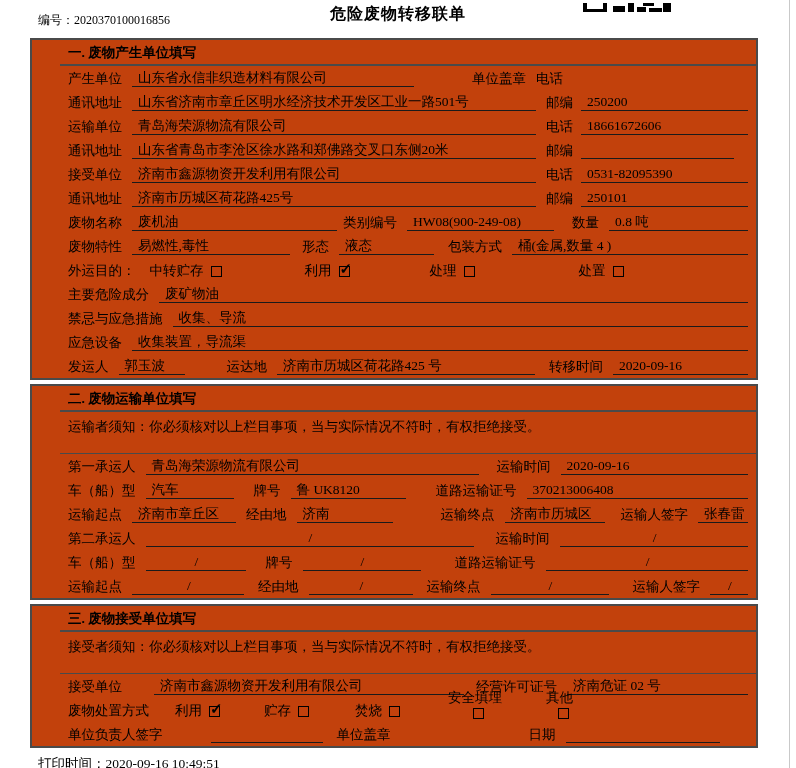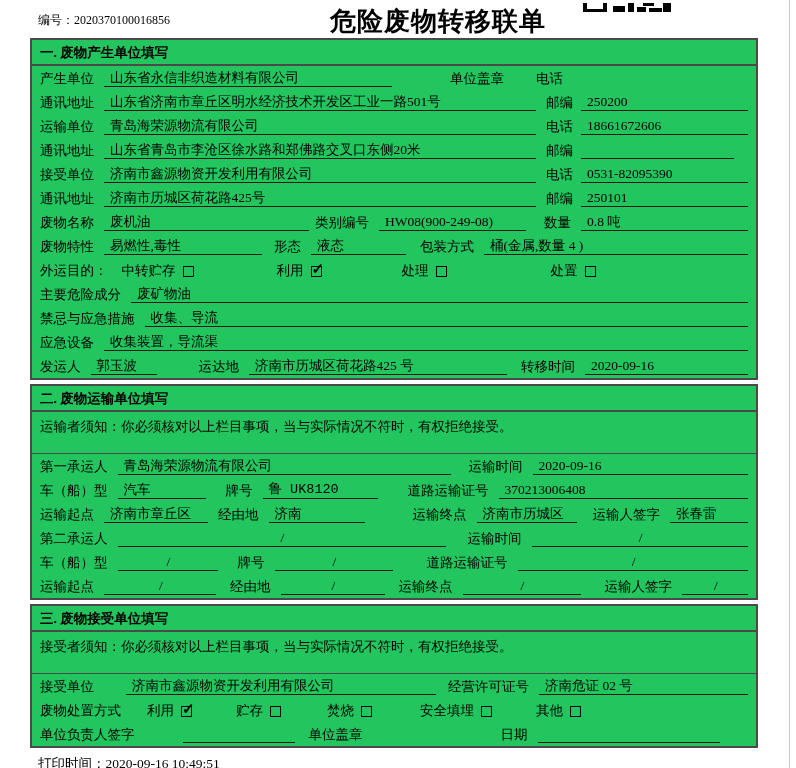--- a/index.html
+++ b/index.html
@@ -1,24 +1,24 @@
 <!DOCTYPE html>
 <html><head>
 <meta charset="utf-8">
 <style>
   * { margin:0; padding:0; box-sizing:border-box; }
   html,body { width:796px; height:768px; background:#fff; overflow:hidden; }
   body { font-family:"Liberation Serif","DejaVu Serif",serif; color:#000; font-size:13.5px; position:relative; }
   .page-edge { position:absolute; top:0; right:6px; width:1px; height:768px; background:#c9c9c9; }
   .hdr { position:relative; height:38px; }
   .serial { position:absolute; left:38px; top:12px; font-size:12px; white-space:nowrap; }
-  .title { position:absolute; left:330px; top:4px; font-size:26px; font-weight:bold; letter-spacing:1px; white-space:nowrap; }
+  .title { position:absolute; left:330px; top:4px; font-size:16px; font-weight:bold; letter-spacing:1px; white-space:nowrap; }
   .qr { position:absolute; left:583px; top:0; }
   .doc { margin-left:30px; width:728px; }
-  .box { border:2px solid #4a4a4a; background:#22c55e; }
+  .box { border:2px solid #4a4a4a; background:#c2410c;padding-left:28px; }
   .box + .box { margin-top:4px; }
   .sec-h { height:26px; line-height:25px; font-weight:bold; padding-left:8px; border-bottom:2px solid #4a4a4a; font-size:13.5px; }
   .notice { height:42px; line-height:30px; padding-left:8px; border-bottom:1px solid #4a4a4a; }
   .row { display:flex; align-items:flex-end; height:24px; padding:0 8px 3px 8px; }
   .lbl { white-space:nowrap; margin-right:10px; line-height:17px; }
   .u { border-bottom:1px solid #1a1a1a; padding:0 4px 0 6px; line-height:17px; white-space:nowrap; overflow:hidden; }
   .fill { flex:1; }
   .ctr { text-align:center; }
   .rcol { margin-left:auto; width:212px; display:flex; align-items:flex-end; flex:none; }
   .rcol .lbl { margin-right:8px; }
@@ -184,21 +184,21 @@
       <span class="lbl">第一承运人</span>
       <span class="u" style="width:333px;">青岛海荣源物流有限公司</span>
       <span class="lbl" style="margin-left:18px;">运输时间</span>
       <span class="u fill">2020-09-16</span>
     </div>
 
     <div class="row">
       <span class="lbl">车（船）型</span>
       <span class="u" style="width:88px;">汽车</span>
       <span class="lbl" style="margin-left:20px;">牌号</span>
-      <span class="u" style="width:115px;font-family:Liberation Mono, monospace;">鲁 UK8120</span>
+      <span class="u" style="width:115px;">鲁 UK8120</span>
       <span class="lbl" style="margin-left:30px;">道路运输证号</span>
       <span class="u fill">370213006408</span>
     </div>
 
     <div class="row">
       <span class="lbl">运输起点</span>
       <span class="u" style="width:104px;">济南市章丘区</span>
       <span class="lbl" style="margin-left:10px;">经由地</span>
       <span class="u" style="width:96px;">济南</span>
       <span class="lbl" style="margin-left:48px;">运输终点</span>
@@ -254,25 +254,25 @@
         <span class="cb checked"></span>
       </span>
       <span class="opt" style="margin-left:44px;">
         <span class="lbl">贮存</span>
         <span class="cb"></span>
       </span>
       <span class="opt" style="margin-left:46px;">
         <span class="lbl">焚烧</span>
         <span class="cb"></span>
       </span>
-      <span class="opt" style="margin-left:48px;">
+      <span class="opt" style="margin-left:48px;flex-direction:column;">
         <span class="lbl">安全填埋</span>
         <span class="cb"></span>
       </span>
-      <span class="opt" style="margin-left:44px;">
+      <span class="opt" style="margin-left:44px;flex-direction:column;">
         <span class="lbl">其他</span>
         <span class="cb"></span>
       </span>
     </div>
 
     <div class="row">
       <span class="lbl">单位负责人签字</span>
       <span class="u" style="width:112px;margin-left:38px;"></span>
       <span class="lbl" style="margin-left:14px;">单位盖章</span>
       <span class="lbl" style="margin-left:128px;">日期</span>

